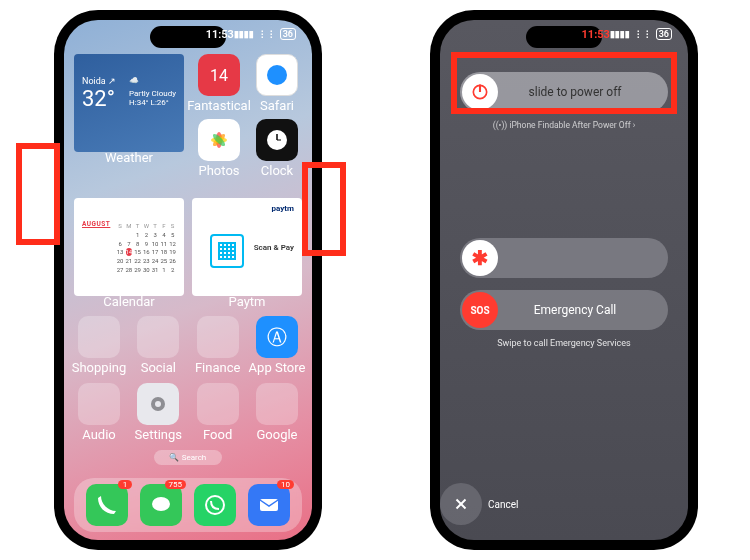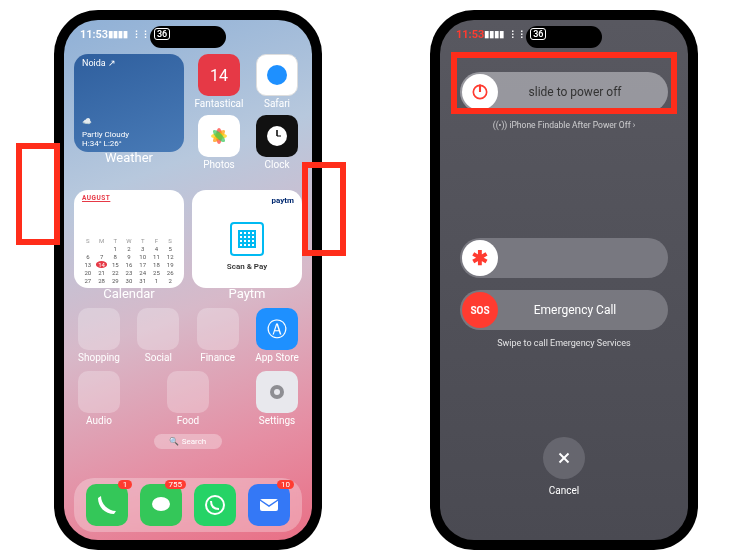--- a/index.html
+++ b/index.html
@@ -25,43 +25,43 @@
     border-radius: 34px;
     overflow: hidden;
     position: relative;
   }
   
   .home-bg {
     background: linear-gradient(160deg, #8fb0d6 0%, #b7c8dd 30%, #d7b9c9 55%, #e58fa4 80%, #e96f85 100%);
   }
   .status-bar {
     position: absolute; top: 4px; left: 0; right: 0; height: 20px;
-    display: flex; justify-content: flex-start; align-items: center;
+    display: flex; justify-content: flex-end; align-items: center;
     padding: 0 16px;
     font-size: 11px; font-weight: 600; color: #fff;
   }
   .status-bar.dark .time { color: #fff; }
   .status-bar.red .time { color: #ff3b30; font-weight:700; }
   .status-right { display:flex; gap:4px; align-items:center; font-size:9px;}
   .pill {
     position: absolute; top: 6px; left: 50%; transform: translateX(-50%);
     width: 76px; height: 22px; background: #000; border-radius: 14px;
   }
   .grid-area {
     position: absolute; left: 0; right:0; top: 30px; bottom: 64px;
     padding: 4px 10px 0;
     display: flex; flex-direction: column; gap:6px;
   }
   .row { display:flex; gap:8px; justify-content:space-between; }
   .app { width: 50px; display:flex; flex-direction:column; align-items:center; gap:2px; position:relative;}
   .app .icon { width:42px; height:42px; border-radius:10px; display:flex; align-items:center; justify-content:center; font-size:18px;}
-  .app .label { font-size: 10px; color:#fff; text-align:center; white-space:nowrap; }
+  .app .label { font-size: 13px; color:#fff; text-align:center; white-space:nowrap; }
   .widget {
-    background:#fff; border-radius:14px; padding:4px 8px; color:#333; position:relative;
-    display:flex; flex-direction:column; justify-content:space-between;
+    background:#fff; border-radius:4px; padding:22px 8px; color:#333; position:relative;
+    display:flex; justify-content:space-between;
   }
   .widget .label-out { position:absolute; bottom:-13px; left:0; right:0; text-align:center; font-size:13px; color:#fff;}
   .weather-widget { width: 110px; height: 98px; background: linear-gradient(160deg,#2f5f9e,#487ab6); color:#fff; font-size:8px;}
   .weather-widget .city { font-size:9px; }
   .weather-widget .temp { font-size:22px; font-weight:400; }
   .weather-widget .cond { font-size:8px; margin-top:4px;}
   .calendar-widget { width: 110px; height: 98px; font-size:6.5px; color:#333;}
   .calendar-widget .month { color:#e63946; font-weight:700; font-size:6.5px; letter-spacing:0.5px;text-decoration:underline;}
   .cal-grid { display:grid; grid-template-columns: repeat(7,1fr); gap:1px 2px; font-size:6px; text-align:center; color:#555; margin-top:2px;}
   .cal-grid .dow { color:#999; }
@@ -111,21 +111,21 @@
   }
   .slider .txt { flex:1; text-align:center; margin-left:-18px; }
   .slider.power { top:52px; }
   .findable { position:absolute; top:100px; left:0; right:0; text-align:center; font-size:8.5px; color:rgba(255,255,255,0.7);}
   .slider.med { top:218px; background:rgba(130,130,138,0.8); color:#fff;}
   .slider.sos { top:270px; background:rgba(130,130,138,0.8); color:#fff;}
   .sos-knob { background:#ff3b30!important; color:#fff; font-size:10px; font-weight:700;}
   .med-icon { color:#ff3b30; font-size:20px; font-weight:700;}
   .power-icon { width:20px; height:20px; }
   .swipe-note { position:absolute; top:318px; left:0; right:0; text-align:center; font-size:9px; color:rgba(255,255,255,0.85);}
-  .cancel-wrap { position:absolute; bottom:44px; left:0; right:0; display:flex; flex-direction:column; align-items:center; gap:6px;}
+  .cancel-wrap { position:absolute; bottom:15px; left:0; right:0; display:flex; flex-direction:row; align-items:center; gap:6px;}
   .cancel-btn { width:42px; height:42px; border-radius:50%; background:rgba(120,120,128,0.6); display:flex; align-items:center; justify-content:center;}
   .cancel-label { font-size:10px; color:#fff;}
   
   .hl { position:absolute; border:6px solid #ff2d1a; z-index:50;}
 </style>
 </head>
 <body>
 <div class="canvas">
 
 <div class="phone" style="left:54px;">
@@ -139,20 +139,21 @@
         <span style="border:1px solid #fff;border-radius:3px;padding:0 2px;">36</span>
       </span>
     </div>
 
     <div class="grid-area">
 
       <div class="row" style="align-items:flex-start;">
         <div class="widget weather-widget">
           <div>
             <div class="city"><span>Noida</span> <span>↗</span></div>
+            <div class="temp">32°</div>
           </div>
           <div>
             <div>☁️</div>
             <div class="cond">Partly Cloudy</div>
             <div>H:34° L:26°</div>
           </div>
           <div class="label-out">Weather</div>
         </div>
         <div style="display:flex;flex-direction:column;gap:6px;">
           <div class="row">
@@ -277,31 +278,35 @@
               </div>
               <span class="label">App Store</span>
             </div>
       </div>
       <div class="row" style="margin-top:2px;">
         <div class="app">
               <div class="icon ic-audio"></div>
               <span class="label">Audio</span>
             </div>
         <div class="app">
-              <div class="icon ic-food"></div>
-              <span class="label">Food</span>
-            </div>
-        <div class="app">
               <div class="icon ic-settings">
                 <svg viewBox="0 0 24 24">
                   <circle cx="12" cy="12" r="7" fill="#8e8e93"></circle>
                   <circle cx="12" cy="12" r="3" fill="#e8e8ed"></circle>
                 </svg>
               </div>
               <span class="label">Settings</span>
+            </div>
+        <div class="app">
+              <div class="icon ic-food"></div>
+              <span class="label">Food</span>
+            </div>
+        <div class="app">
+              <div class="icon ic-google"></div>
+              <span class="label">Google</span>
             </div>
       </div>
 
       <div class="search-pill">🔍 Search</div>
     </div>
 
     <div class="dock">
       <div class="icon ic-phone">
         <svg viewBox="0 0 24 24">
               <path d="M6 3c0 8 7 15 15 15l-2 3c-9 0-16-7-16-16z" fill="#fff"></path>

